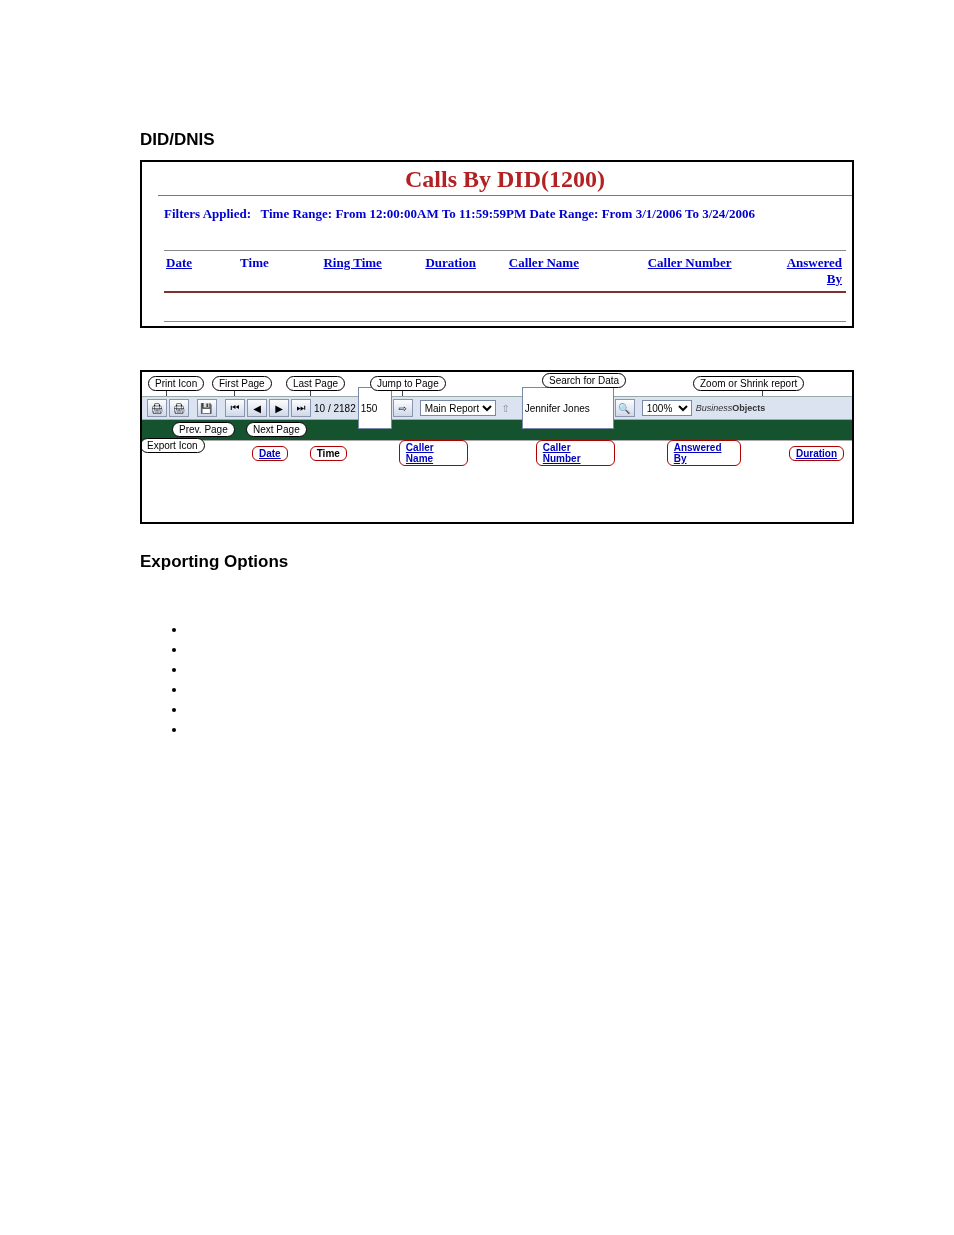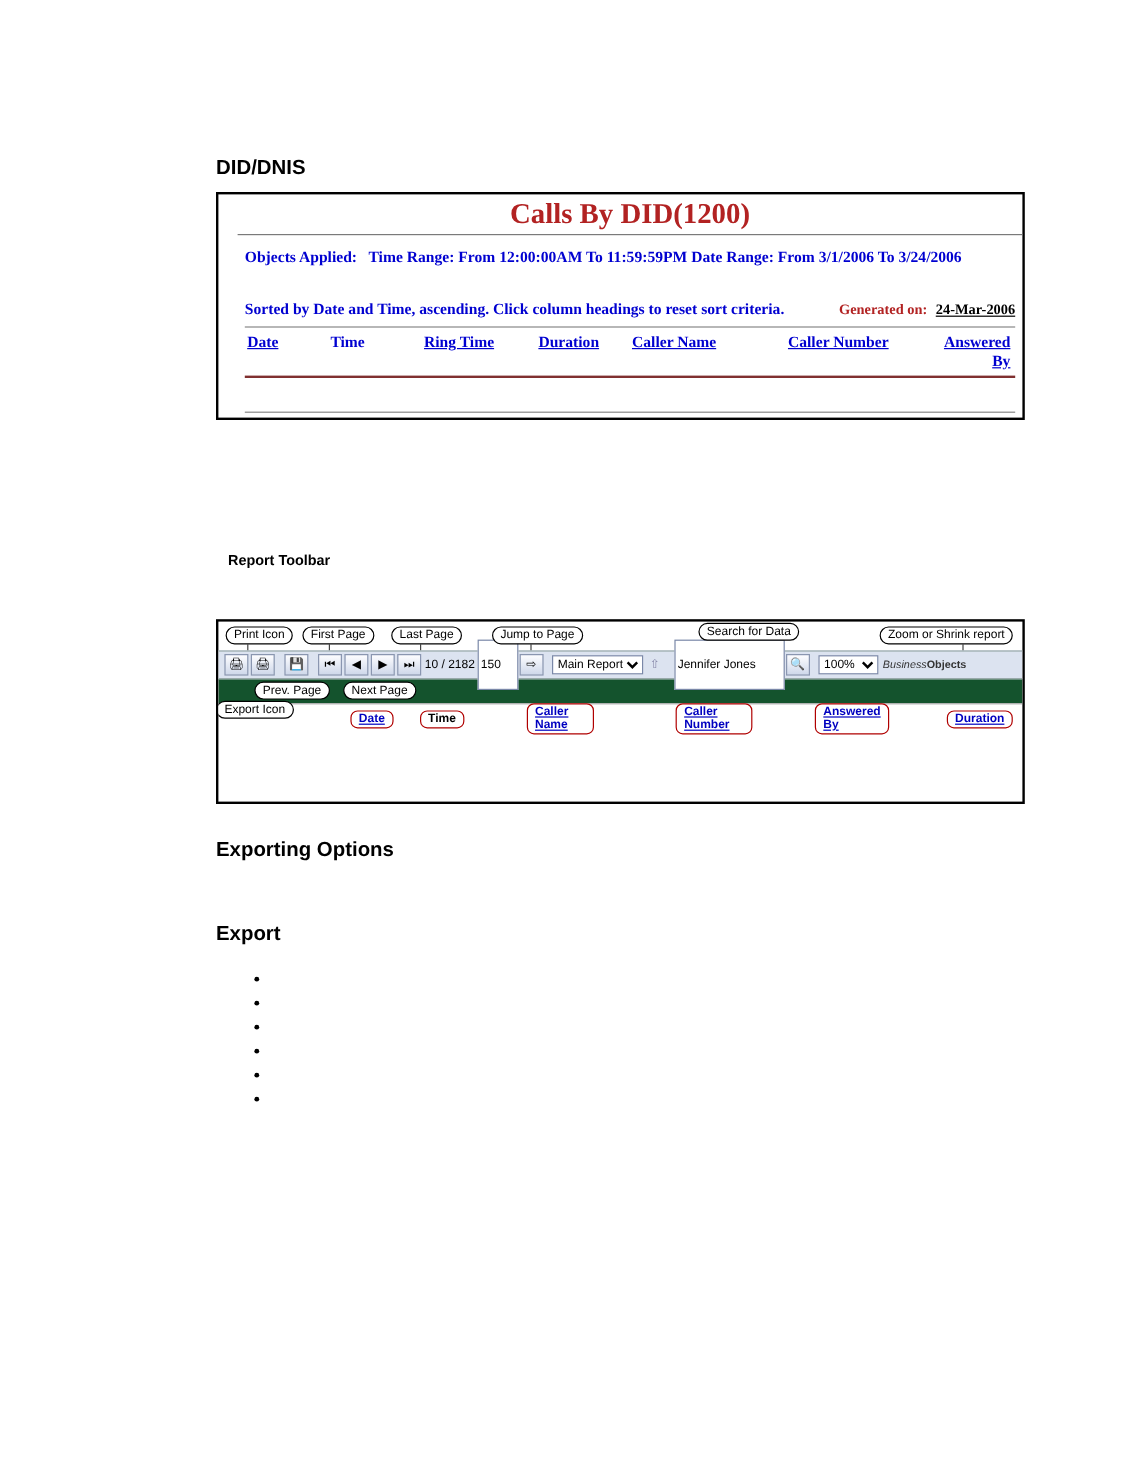--- a/index.html
+++ b/index.html
@@ -4,21 +4,20 @@
 <style>
   body {
     margin: 0;
     padding: 0;
     background: #fff;
     font-family: Arial, Helvetica, sans-serif;
     width: 954px;
   }
   .page {
     padding: 130px 100px 40px 140px;
-    margin-left: 40px;
   }
   h2.section {
     font-size: 17px;
     font-weight: bold;
     margin: 0 0 10px 0;
   }
   
   .report1 {
     border: 2px solid #000;
     margin-top: 8px;
@@ -233,45 +232,37 @@
 <div class="page">
 
   <h2 class="section">DID/DNIS</h2>
 
   <div class="report1">
     <div class="r1-title-row">
       <span class="r1-title">Calls By DID(1200)</span>
     </div>
     <div class="r1-body">
       <div class="r1-filters">
-        <span>Objects Applied:</span>
+        <span>Filters Applied:</span>
         &nbsp;
         <span>Time Range: From 12:00:00AM To 11:59:59PM Date Range: From 3/1/2006 To 3/24/2006</span>
-      </div>
-      <div class="r1-sortline">
-        <div class="r1-sort-left">Sorted by Date and Time, ascending. Click column headings to reset sort criteria.</div>
-        <div class="r1-gen">
-          <span>Generated on:</span>
-          <span class="r1-gen-date">24-Mar-2006</span>
-        </div>
       </div>
       <div class="r1-headers">
         <span class="r1-h col-date">Date</span>
         <span class="r1-h nolink col-time">Time</span>
         <span class="r1-h col-ring">Ring Time</span>
         <span class="r1-h col-dur">Duration</span>
         <span class="r1-h col-caller">Caller Name</span>
         <span class="r1-h col-callnum">Caller Number</span>
         <span class="r1-h col-ans">Answered By</span>
       </div>
       <div class="r1-datarow"></div>
     </div>
   </div>
 
-  <div class="toolbar-label">Report Toolbar</div>
 
   <div class="report2">
 
     <div class="r2-callouts-top">
       <div class="callout" style="left:6px;  top:4px;">Print Icon</div>
       <div class="callout" style="left:70px; top:4px;">First Page</div>
       <div class="callout" style="left:144px;top:4px;">Last Page</div>
       <div class="callout" style="left:228px;top:4px;">Jump to Page</div>
       <div class="callout" style="left:400px;top:1px;">Search for Data</div>
       <div class="callout" style="left:551px;top:4px;">Zoom or Shrink report</div>
@@ -326,21 +317,20 @@
       <span class="colhead" style="margin-left:44px;">Caller Name</span>
       <span class="colhead" style="margin-left:60px;">Caller Number</span>
       <span class="colhead" style="margin-left:44px;">Answered By</span>
       <span class="colhead" style="margin-left:40px;">Duration</span>
     </div>
 
   </div>
 
   <div class="lower">
     <h2>Exporting Options</h2>
-    <h3>Export</h3>
     <ul class="bullets">
       <li></li>
       <li></li>
       <li></li>
       <li></li>
       <li></li>
       <li></li>
     </ul>
   </div>
 

